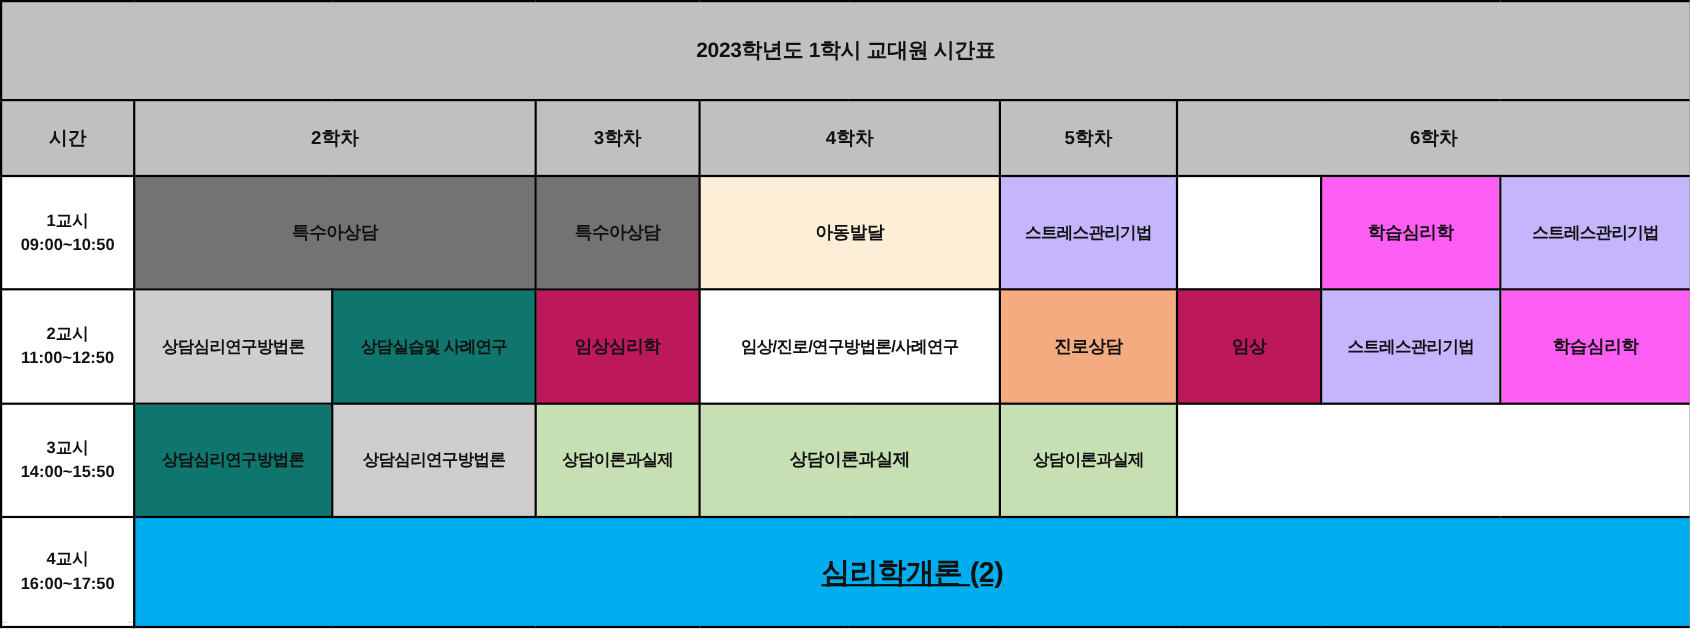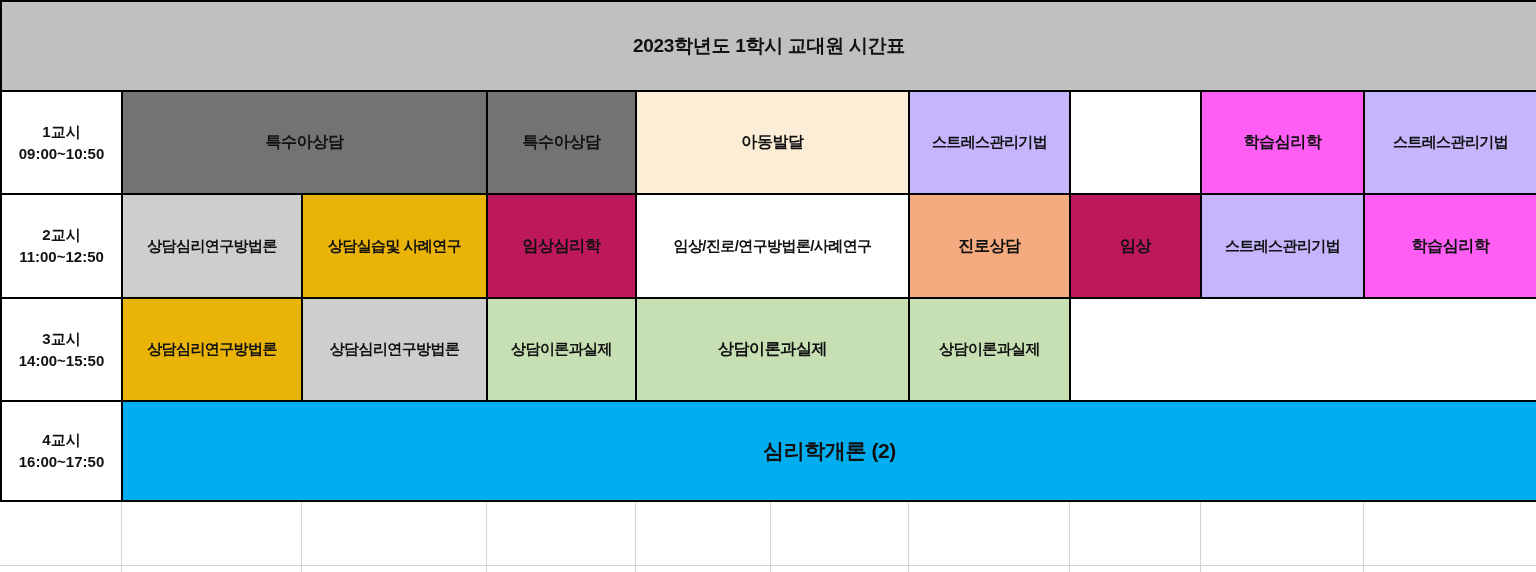--- a/index.html
+++ b/index.html
@@ -93,31 +93,31 @@
     white-space: normal;
     border-radius: 17px;
   }
 
   .r1 { height: 103px; }
   .r2 { height: 104px; }
   .r3 { height: 103px; }
   .r4 { height: 100px; }
 
   .course { font-size: 16px; letter-spacing: -0.4px; }
-  .course-lg { font-size: 21px; letter-spacing: -0.4px; }
+  .course-lg { font-size: 26px; letter-spacing: -0.4px; text-decoration: underline; }
   .course-sm { font-size: 15px; letter-spacing: -0.6px; }
 
   
   .c-lavender { background: #737373; }
   .c-cream    { background: #fceed6; }
   .c-yellow   { background: #c4b5fd; }
   .c-magenta  { background: #ff5ef4; }
   .c-white    { background: #ffffff; }
   .c-gray     { background: #d0cecd; }
-  .c-orange   { background: #eab308; margin-top: 28px; }
+  .c-orange   { background: #0f766e; margin-top: 28px; }
   .c-blue     { background: #be185d; }
   .c-peach    { background: #f4ab7f; }
   .c-green    { background: #c6dfb3; }
   .c-cyan     { background: #00adee; }
 </style>
 </head>
 <body>
 
 <div class="sheet">
 
@@ -146,20 +146,28 @@
       <col style="width:131px">
       <col style="width:163px">
       <col style="width:173px">
     </colgroup>
     <tbody>
 
       <tr>
         <td class="title-cell" colspan="10">2023학년도 1학시 교대원 시간표</td>
       </tr>
 
+      <tr>
+        <td class="hdr hdr-time" rowspan="1">시간</td>
+        <td class="hdr" colspan="2">2학차</td>
+        <td class="hdr">3학차</td>
+        <td class="hdr" colspan="2">4학차</td>
+        <td class="hdr">5학차</td>
+        <td class="hdr" colspan="3">6학차</td>
+      </tr>
 
       <tr class="r1">
         <td class="timecol">
           <div>1교시</div>
           <div>09:00~10:50</div>
         </td>
         <td class="course c-lavender" colspan="2">특수아상담</td>
         <td class="course c-lavender">특수아상담</td>
         <td class="course c-cream" colspan="2">아동발달</td>
         <td class="course-sm c-yellow">스트레스관리기법</td>

